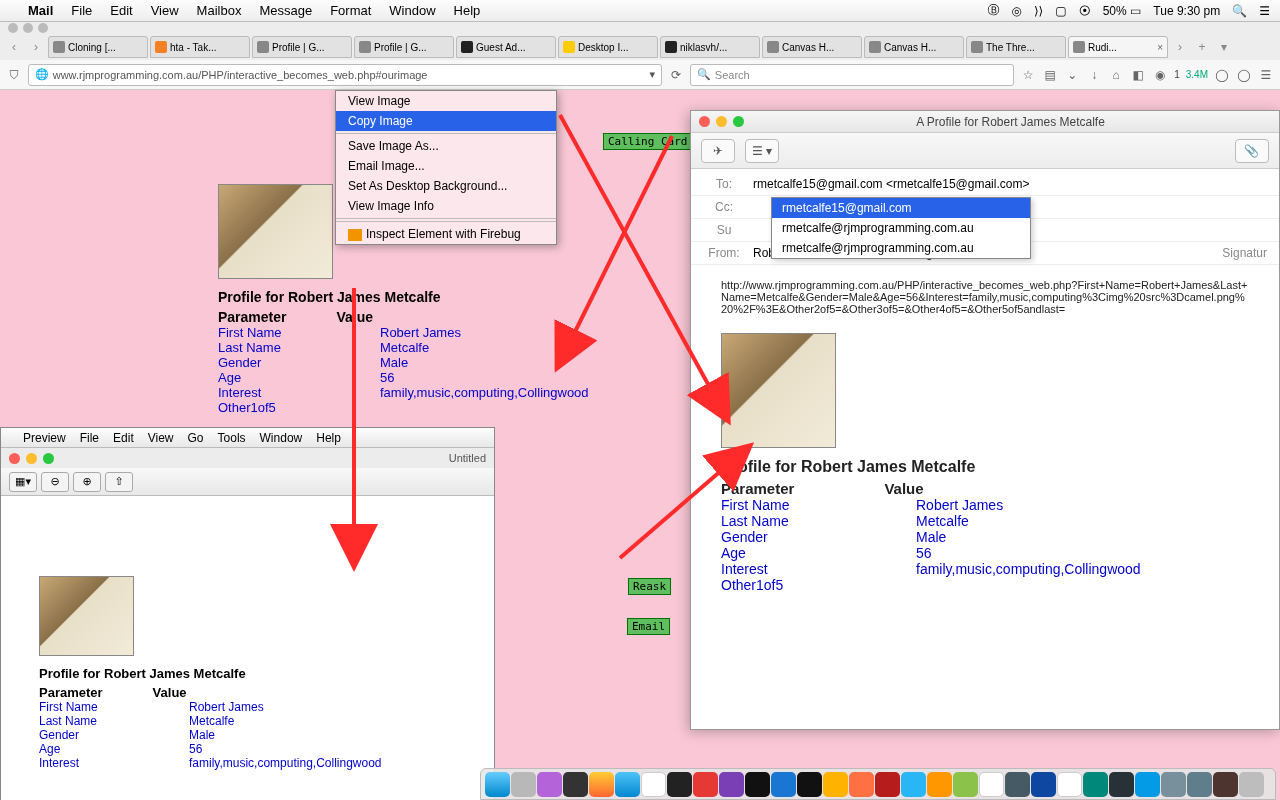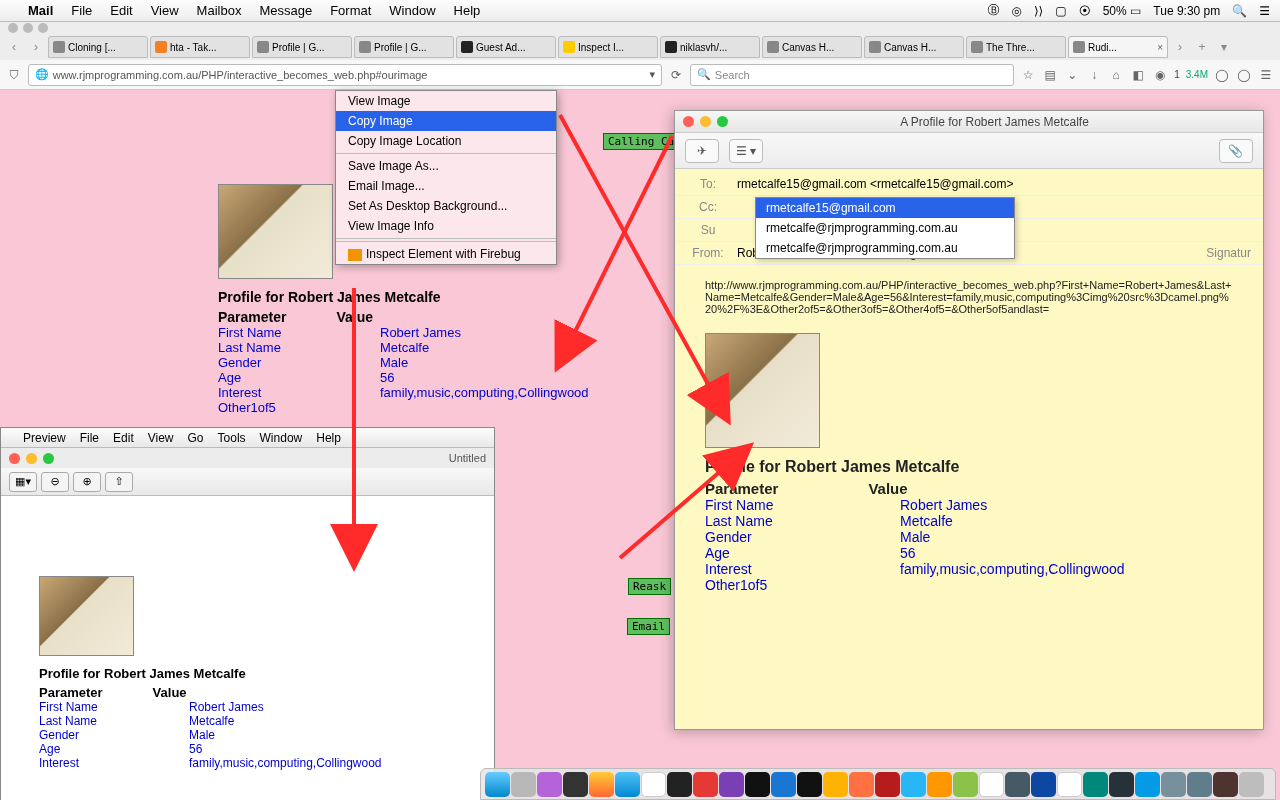--- a/index.html
+++ b/index.html
@@ -57,21 +57,21 @@
 .pv-tools { height:28px; background:linear-gradient(#f8f8f8,#e8e8e8); border-bottom:1px solid #bbb; display:flex; align-items:center; gap:4px; padding:0 8px; }
 .pv-btn { width:28px; height:20px; border:1px solid #aaa; border-radius:3px; background:#f4f4f4; display:flex; align-items:center; justify-content:center; font-size:11px; }
 .pv-body { background:#fff; height:330px; padding:10px; }
 .pv-body .profile { position:static; }
 .pv-body .prow .k { width:150px; font-size:12px; }
 .pv-body .prow .v { font-size:12px; }
 .pv-body .phead { font-size:13px; }
 .pv-body .ptitle { font-size:13px; }
 
 
-.mail { position:absolute; right:16px; top:110px; width:590px; height:620px; background:#fef9c3; border:1px solid #999; box-shadow:-2px 2px 12px rgba(0,0,0,0.25); z-index:20; }
+.mail { position:absolute; right:0; top:110px; width:590px; height:620px; background:#ffffff; border:1px solid #999; box-shadow:-2px 2px 12px rgba(0,0,0,0.25); z-index:20; }
 .mail-top { height:22px; background:linear-gradient(#f6f6f6,#e6e6e6); display:flex; align-items:center; padding:0 8px; border-bottom:1px solid #ccc; }
 .mail-top .dot{width:11px;height:11px;margin-right:6px}
 .mail-top .r{background:#ff5f57}.mail-top .y{background:#febc2e}.mail-top .g{background:#28c840}
 .mail-title { flex:1; text-align:center; font-size:12px; color:#444; }
 .mail-tools { height:36px; background:linear-gradient(#f8f8f8,#ececec); border-bottom:1px solid #ccc; display:flex; align-items:center; padding:0 10px; gap:10px; }
 .mbtn { height:24px; min-width:34px; border:1px solid #bbb; border-radius:4px; background:#fafafa; display:flex; align-items:center; justify-content:center; color:#555; padding:0 6px; }
 .mail-fields { padding:4px 0; position:relative; }
 .mfield { display:flex; align-items:center; padding:4px 12px; font-size:12px; border-bottom:1px solid #eee; }
 .mfield .lbl { width:42px; text-align:center; color:#888; margin-right:8px; }
 .autocomplete { position:absolute; left:52px; top:28px; width:260px; background:#fff; border:1px solid #888; box-shadow:2px 2px 6px rgba(0,0,0,0.2); z-index:5; font-size:12px;margin-left:28px; }
@@ -142,21 +142,21 @@
     <div class="tab">
         <div class="fav"></div>
         <span>Profile | G...</span>
       </div>
     <div class="tab">
         <div class="fav" style="background:#222"></div>
         <span>Guest Ad...</span>
       </div>
     <div class="tab">
         <div class="fav" style="background:#fc0"></div>
-        <span>Inspect I...</span>
+        <span>Desktop I...</span>
       </div>
     <div class="tab">
         <div class="fav" style="background:#222"></div>
         <span>niklasvh/...</span>
       </div>
     <div class="tab">
         <div class="fav"></div>
         <span>Canvas H...</span>
       </div>
     <div class="tab">
@@ -238,21 +238,20 @@
     <div class="prow">
         <span class="k">Other1of5</span>
         <span class="v"></span>
       </div>
   </div>
 </div>
 
 <div class="ctx">
   <div class="ctx-item">View Image</div>
   <div class="ctx-item sel">Copy Image</div>
-  <div class="ctx-item">Copy Image Location</div>
   <div class="ctx-sep"></div>
   <div class="ctx-item">Save Image As...</div>
   <div class="ctx-item">Email Image...</div>
   <div class="ctx-item">Set As Desktop Background...</div>
   <div class="ctx-item">View Image Info</div>
   <div class="ctx-sep"></div>
   <div class="ctx-sep"></div>
   <div class="ctx-item"><span class="ficon"></span><span>Inspect Element with Firebug</span></div>
 </div>
 

